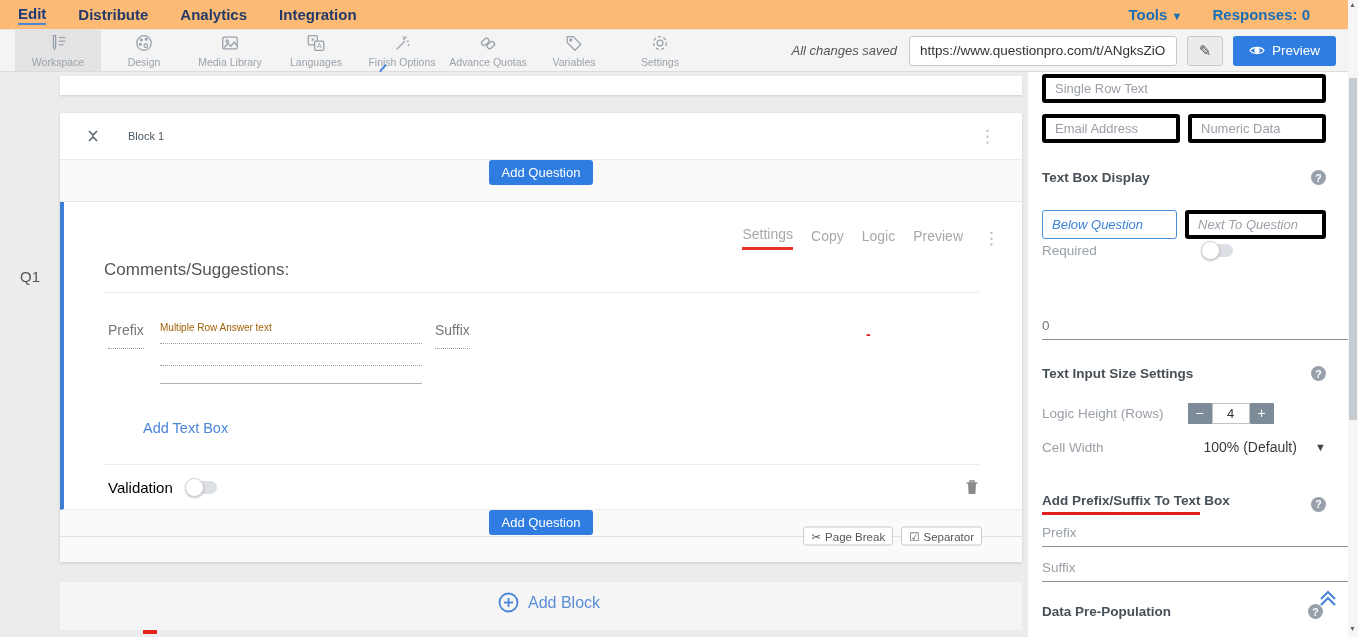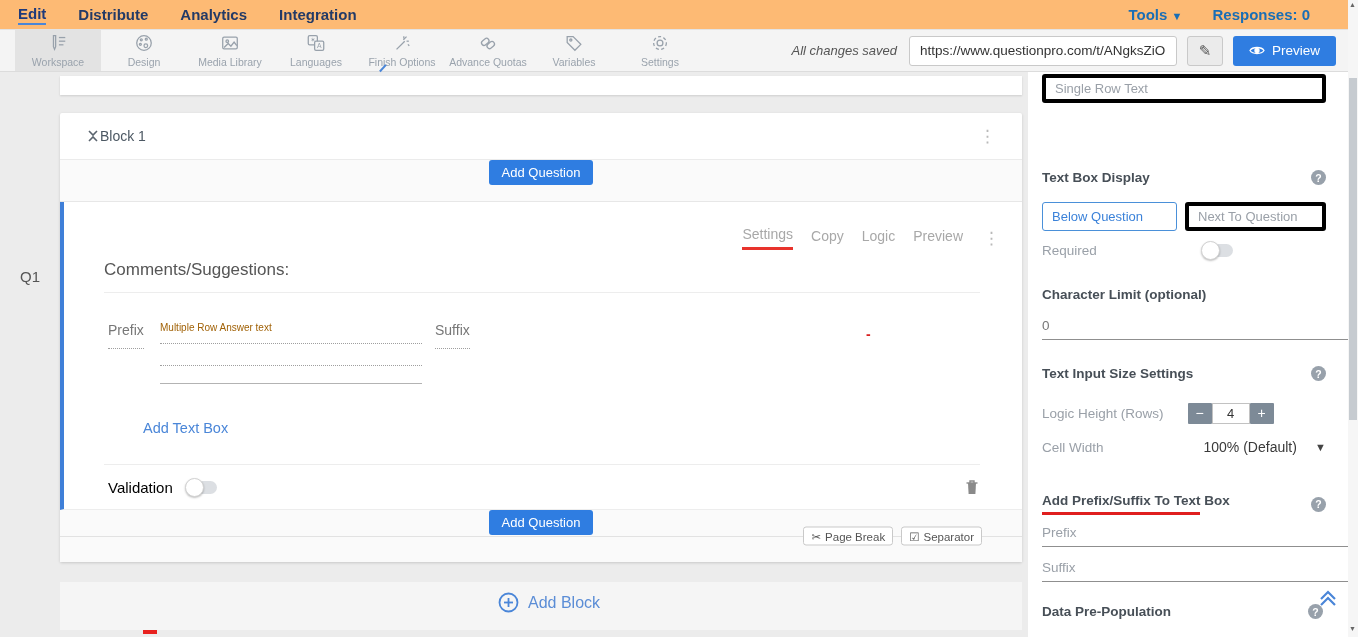--- a/index.html
+++ b/index.html
@@ -38,21 +38,21 @@
   #top-strip { left:60px; top:76px; width:962px; height:19px; background:#fff;
     box-shadow:0 1px 2px rgba(0,0,0,.13); }
   #stray-blue { left:381px; top:66px; width:9px; height:9px; border-left:2px solid #4a86d8;
     transform:rotate(42deg); }
   #q1-label { left:20px; top:268px; font-size:15px; color:#555; }
 
   #block-card { left:60px; top:113px; width:962px; background:#fff; border-radius:2px;
     box-shadow:0 1px 3px rgba(0,0,0,.16); }
   #block-header { height:47px; display:flex; align-items:center; padding:0 26px;
     border-bottom:1px solid #ebebeb; }
-  #block-title { font-size:14px; color:#4c5863;text-align:right; }
+  #block-title { margin-left:28px; font-size:11px; color:#4c5863;text-align:right; }
   .dots { margin-left:auto; font-size:17px; color:#b9b9b9; cursor:pointer; letter-spacing:0; }
   .addq-row { height:42px; background:#fafafa; position:relative; display:flex;
     align-items:flex-start; justify-content:center; border-bottom:1px solid #e7e7e7; }
   .addq-btn { background:#2f7de1; color:#fff; border:none; border-radius:3px; height:25px;
     padding:0 13px; font-size:13px; cursor:pointer; z-index:2; }
   #question-card { height:308px; position:relative; border-left:4px solid #3f7fd8;
     border-bottom:1px solid #ededed; background:#fff; }
   #q-tabs { position:absolute; right:22px; top:24px; display:flex; gap:18px; align-items:center;
     font-size:14px; color:#a8a8a8; }
   .q-tab { cursor:pointer; padding-bottom:5px; }
@@ -294,39 +294,40 @@
       <line x1="6" y1="10.5" x2="15" y2="10.5"></line>
     </svg>
   <span>Add Block</span>
 </div>
 <div id="bottom-red-mark" class="abs"></div>
 
 <div id="sidebar">
   <div class="sb-abs type-grid" style="top:2px;">
     <span class="sb-btn">Single Row Text</span>
   </div>
+  <div class="sb-abs type-grid" style="top:42px;">
+    <span class="sb-btn">Email Address</span>
+    <span class="sb-btn">Numeric Data</span>
+  </div>
 
   <div class="sb-abs sb-header" style="top:98px;">
     <span>Text Box Display</span>
     <span class="help">?</span>
   </div>
-  <div class="sb-abs type-grid" style="top:130px;">
+  <div class="sb-abs type-grid" style="top:138px;font-style:italic;">
     <span class="sb-btn selected">Below Question</span>
     <span class="sb-btn">Next To Question</span>
   </div>
   <div class="sb-abs" style="top:171px; display:flex; align-items:center;">
     <span class="sb-label">Required</span>
     <span class="toggle" style="margin-left:106px;">
         <span class="knob"></span>
       </span>
   </div>
 
-  <div class="sb-abs sb-header" style="top:215px;">
-    <span>Character Limit (optional)</span>
-  </div>
   <input class="sb-abs sb-underline-input" style="top: 244px;" value="0">
 
   <div class="sb-abs sb-header" style="top:294px;">
     <span>Text Input Size Settings</span>
     <span class="help">?</span>
   </div>
   <div class="sb-abs" style="top:331px; display:flex; align-items:center;">
     <span class="sb-label">Logic Height (Rows)</span>
     <span class="stepper" style="margin-left:24px;">
       <span class="step-btn">−</span>

